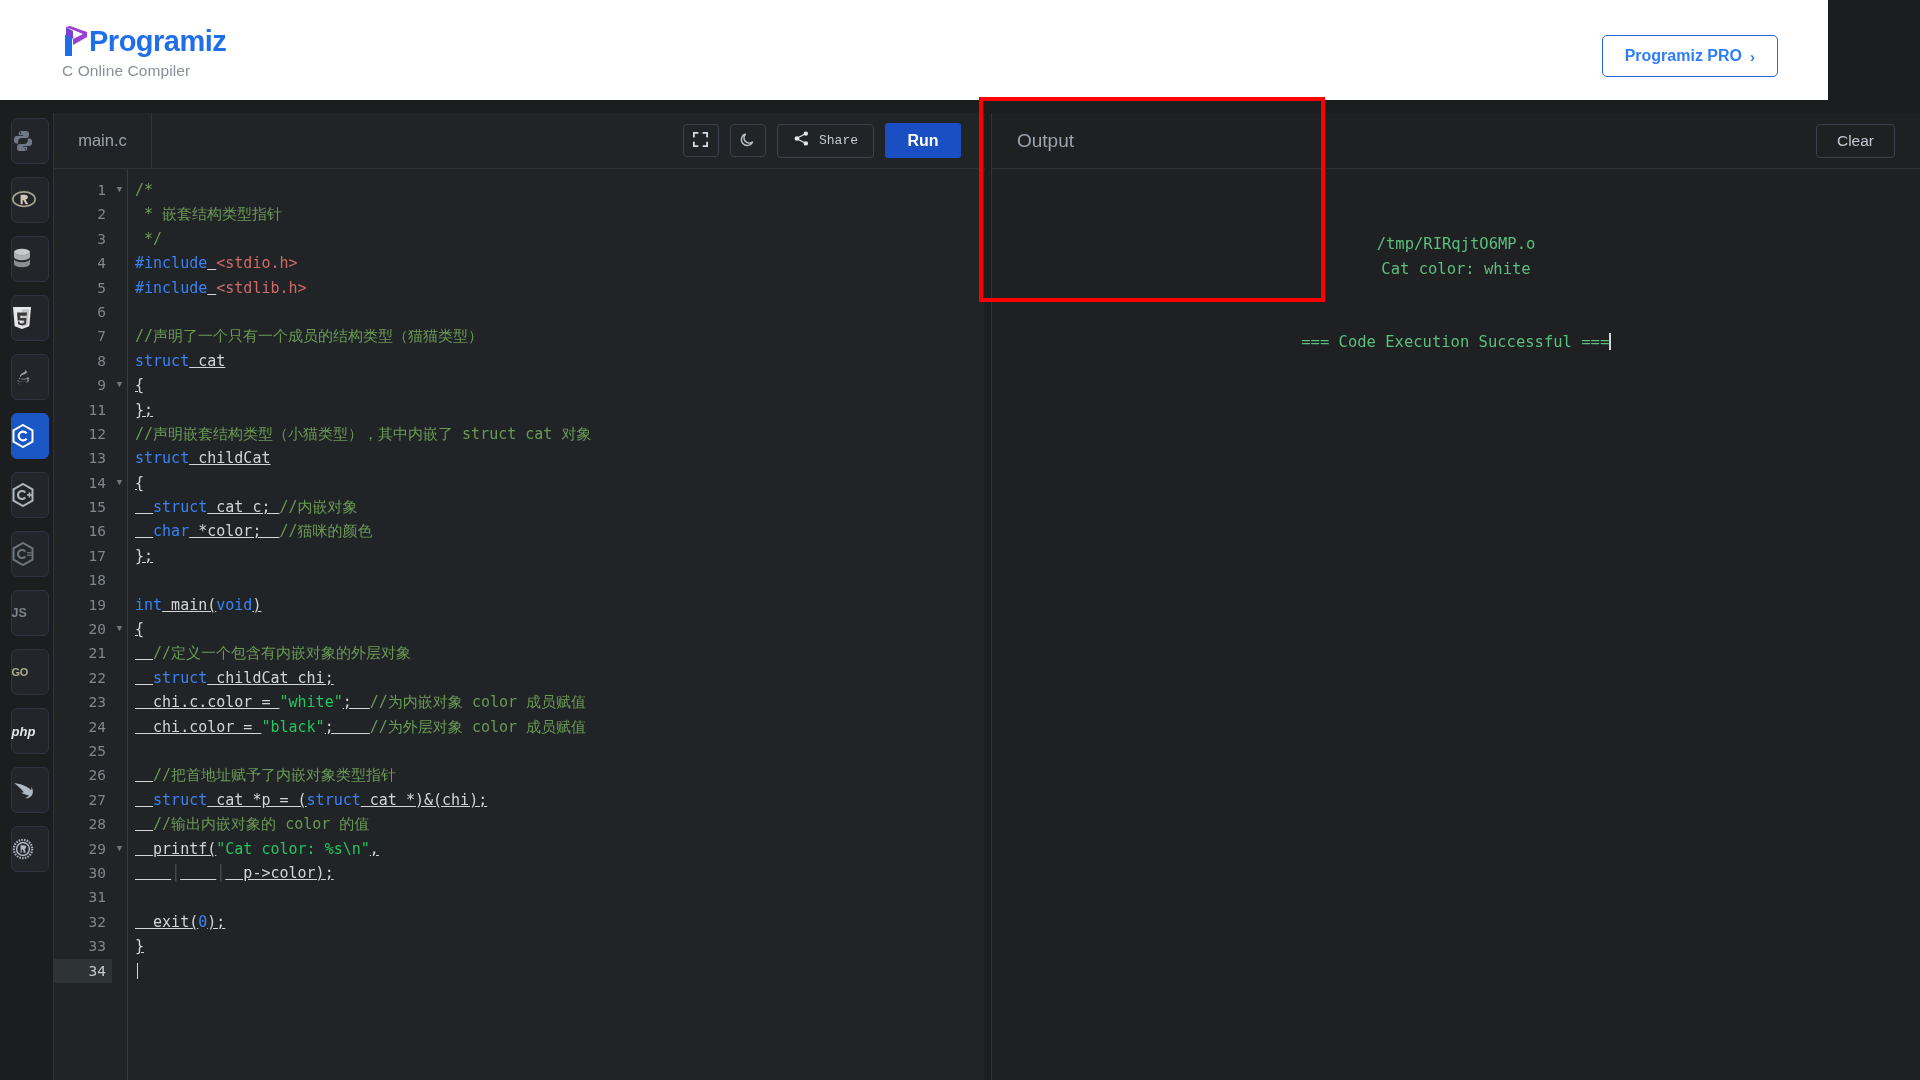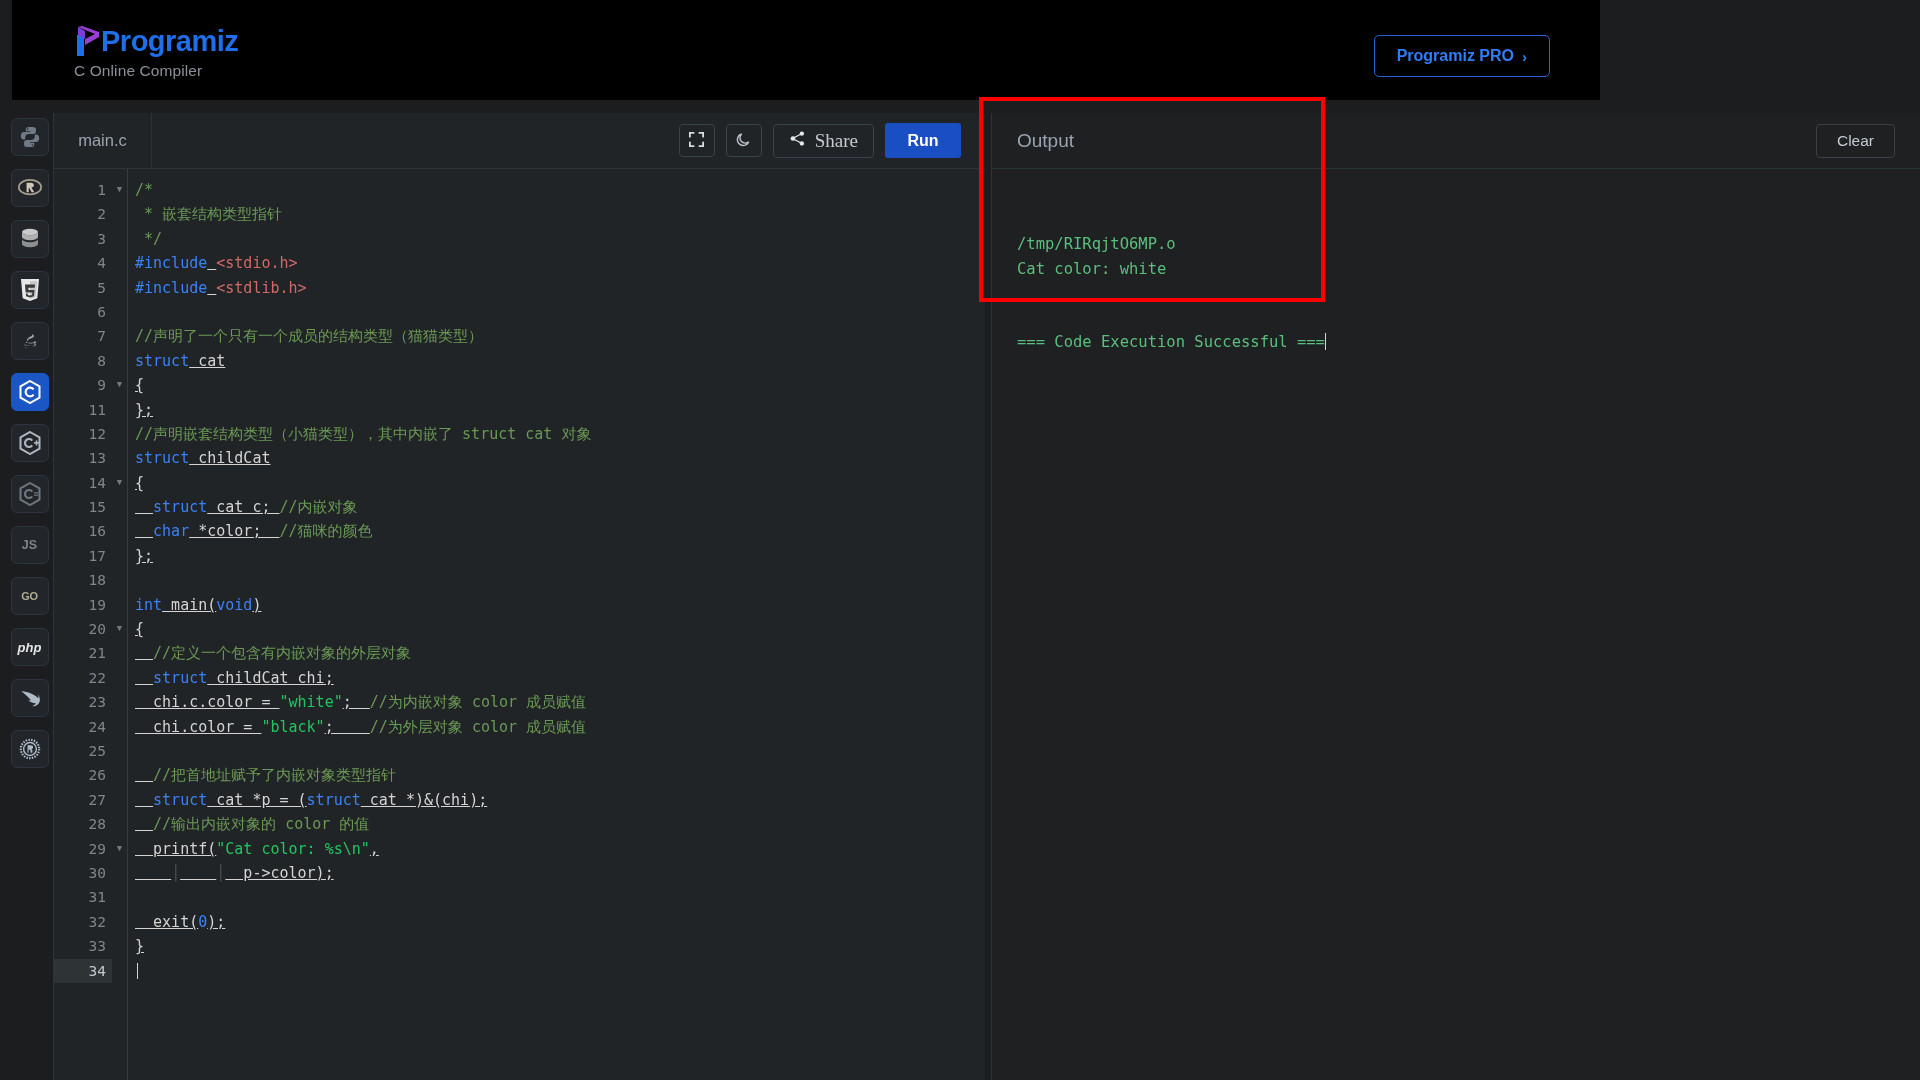--- a/index.html
+++ b/index.html
@@ -6,22 +6,22 @@
   html, body {
     width: 1920px; height: 1080px;
     background: #1b1d1e;
     font-family: "Liberation Sans", sans-serif;
     overflow: hidden;
   }
   #app { position: relative; width: 1920px; height: 1080px; background: #1b1d1e; }
 
   
   .header {
-    position: absolute; top: 0; left: 12px; width: 1588px; height: 100px;
-    background: #000000;
+    position: absolute; top: 0; left: 0; width: 1828px; height: 100px;
+    background: #ffffff;
   }
   .brand { position: absolute; left: 62px; top: 22px; }
   .brand-logo-row { display: flex; align-items: flex-end; height: 34px; }
   .logo-mark { width: 26px; height: 30px; margin-right: 1px; position: relative; }
   .logo-text {
     font-size: 29px; font-weight: 700; color: #1f6feb; letter-spacing: -0.5px;
     line-height: 30px; font-family: "Liberation Sans", sans-serif;
   }
   .brand-sub {
     margin-top: 6px; font-size: 15.5px; color: #8a9099;
@@ -38,23 +38,23 @@
   }
   .pro-btn .chev { font-size: 15px; font-weight: 700; }
 
   
   .sidebar {
     position: absolute; left: 0; top: 100px; width: 59px; height: 980px;
     background: #1b1d1e; display: flex; flex-direction: column;
     align-items: center; padding-top: 18px; gap: 13px;
   }
   .lang-btn {
-    width: 38px; height: 38px; border-radius: 6px;
+    width: 38px; height: 46px; border-radius: 6px;
     border: 1px solid #2b3440; background: #22262a;
-    display: flex; align-items: center; justify-content: center;
+    display: flex; align-items: center; justify-content: flex-start;
     cursor: pointer; position: relative;
   }
   .lang-btn.active { background: #1a56c4; border-color: #1a56c4; }
   .lang-btn svg { display: block; }
   .lang-txt { font-size: 12.5px; font-weight: 700; color: #7b848f; font-family: "Liberation Sans", sans-serif; }
   .lang-txt.php { font-size: 13px; font-style: italic; color: #e5e5e5; font-weight: 700; }
   .lang-txt.go { font-size: 11px; color: #b4ac90; letter-spacing: -.3px; }
 
   
   .editor-pane {
@@ -75,23 +75,23 @@
     margin-left: auto; display: flex; align-items: center; gap: 11px;
     padding-right: 24px;
   }
   .icon-btn {
     width: 36px; height: 33px; border: 1px solid #39414b; border-radius: 4px;
     background: transparent; display: flex; align-items: center; justify-content: center;
     cursor: pointer;
   }
   .share-btn {
     height: 34px; border: 1px solid #39414b; border-radius: 4px;
-    background: transparent; color: #c3cad3; font-size: 19px;
+    background: transparent; color: #c3cad3; font-size: 13px;
     display: flex; align-items: center; gap: 9px; padding: 0 15px;
-    cursor: pointer; font-family: Liberation Serif, serif;
+    cursor: pointer; font-family: Liberation Mono, monospace;
   }
   .run-btn {
     height: 35px; width: 76px; border: none; border-radius: 3px;
     background: #1a4fc4; color: #fff; font-size: 16px; font-weight: 700;
     display: flex; align-items: center; justify-content: center; cursor: pointer;
     font-family: "Liberation Sans", sans-serif;
   }
 
   
   .code-area {
@@ -141,21 +141,21 @@
   .output-title {
     color: #9aa4b1; font-size: 19px; font-family: "Liberation Sans", sans-serif;
   }
   .clear-btn {
     margin-left: auto; border: 1px solid #39414b; border-radius: 4px;
     background: transparent; color: #c3cad3; font-size: 15.5px;
     padding: 7px 20px; cursor: pointer; font-family: "Liberation Sans", sans-serif;
   }
   .output-body {
     padding: 14px 25px; font-family: "DejaVu Sans Mono", "Liberation Mono", monospace;
-    font-size: 15.5px; line-height: 24.5px; color: #5bbf7e; white-space: pre;
+    font-size: 15.5px; line-height: 24.5px; color: #5bbf7e; white-space: pre; text-align: center;
   }
   .out-caret {
     display:inline-block; width:1.5px; height:17px; background:#cfd6dd;
     vertical-align:-3px;
   }
 
   
   .red-box {
     position: absolute; left: 979px; top: 97px; width: 346px; height: 205px;
     border: 4px solid #fe0000; pointer-events: none; z-index: 20;

